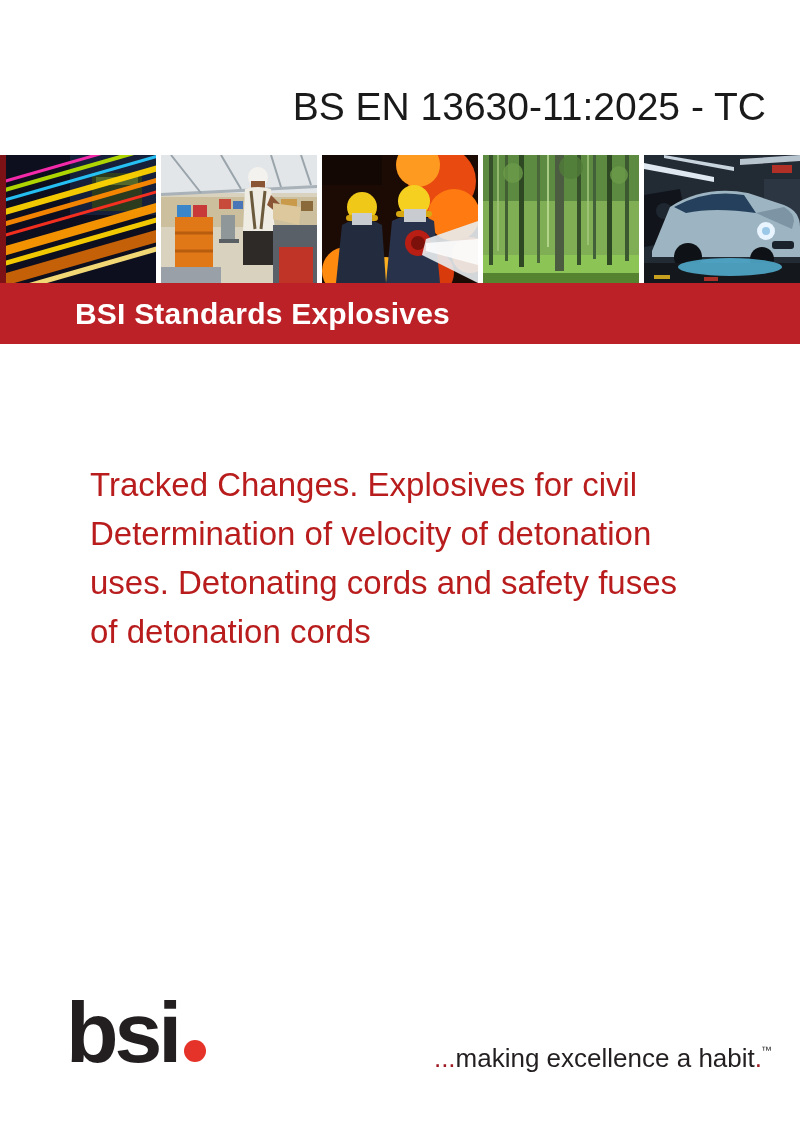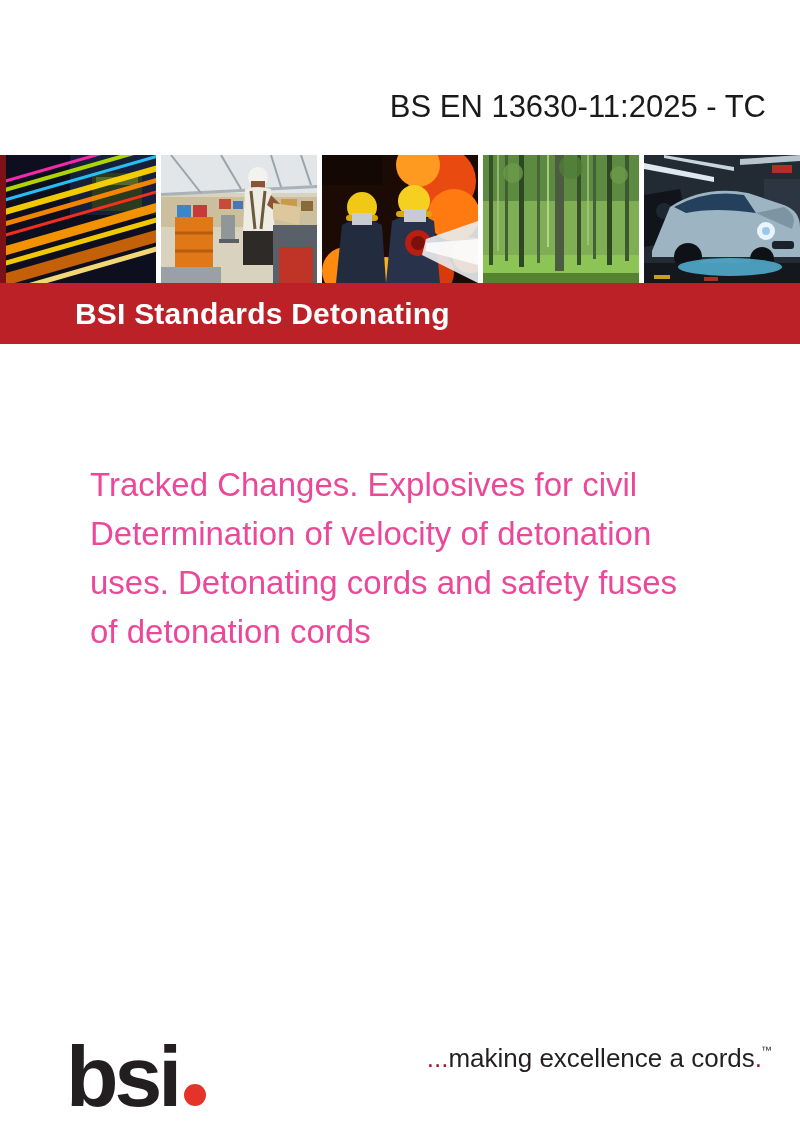--- a/index.html
+++ b/index.html
@@ -11,21 +11,21 @@
     background: #ffffff;
     overflow: hidden;
     font-family: "Liberation Sans", sans-serif;
   }
 
   
   .doc-code {
     position: absolute;
     top: 90px;
     right: 34px;
-    font-size: 31px;
+    font-size: 39px;
     line-height: 34px;
     color: #1a1a1a;
     letter-spacing: 0px;
     white-space: nowrap;
   }
 
   
   .photo-strip {
     position: absolute;
     top: 155px;
@@ -58,35 +58,34 @@
     letter-spacing: 0.2px;
     white-space: nowrap;
   }
 
   
   .title-block {
     position: absolute;
     top: 460px;
     left: 90px;
     width: 660px;
-    color: #ec4899;
+    color: #b91c1c;
     font-size: 33px;
     font-weight: 400;
     line-height: 49px;
   }
   .title-line { white-space: nowrap; }
 
   
   .bsi-logo {
     position: absolute;
     top: 989px;
     left: 66px;
     line-height: 1;
     white-space: nowrap;
-    margin-top: 44px;
   }
   .bsi-logo .logo-text {
     font-size: 86px;
     font-weight: bold;
     letter-spacing: -4px;
     color: #231f20;
   }
   .bsi-logo .logo-dot {
     display: inline-block;
     width: 22px;
@@ -251,31 +250,31 @@
         <rect x="0" y="108" width="156" height="20" fill="#14181c"></rect>
         <ellipse cx="86" cy="112" rx="52" ry="9" fill="#5ec8f0" opacity="0.75"></ellipse>
         <rect x="10" y="120" width="16" height="4" fill="#c8a020"></rect>
         <rect x="60" y="122" width="14" height="4" fill="#a83028"></rect>
       </svg>
     </div>
 
   </div>
 
   <div class="banner">
-    <span class="banner-label">BSI Standards Detonating</span>
+    <span class="banner-label">BSI Standards Explosives</span>
   </div>
 
   <div class="title-block">
     <div class="title-line">Tracked Changes. Explosives for civil</div>
     <div class="title-line">Determination of velocity of detonation</div>
     <div class="title-line">uses. Detonating cords and safety fuses</div>
     <div class="title-line">of detonation cords</div>
   </div>
 
   <div class="bsi-logo">
     <span class="logo-text">bsi</span><span class="logo-dot"></span>
   </div>
 
   <div class="tagline">
-    <span class="red">...</span><span>making excellence a cords</span><span class="red">.</span><span class="tm">™</span>
+    <span class="red">...</span><span>making excellence a habit</span><span class="red">.</span><span class="tm">™</span>
   </div>
 
 </div>
 
 </body></html>

